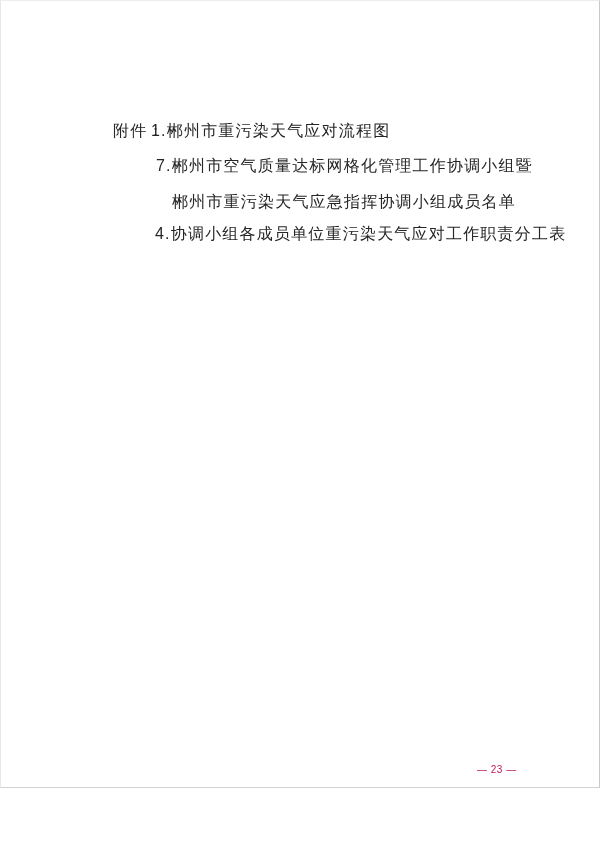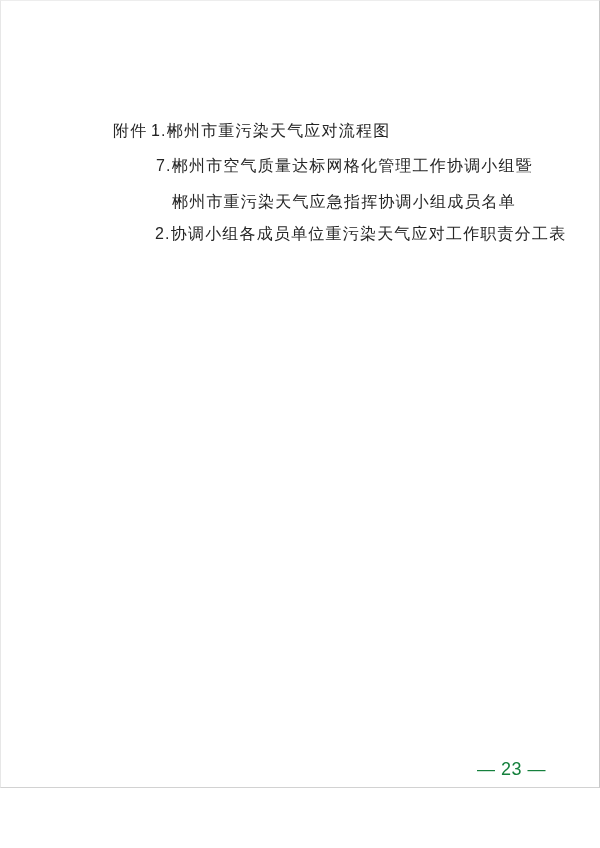--- a/index.html
+++ b/index.html
@@ -31,39 +31,39 @@
   }
   .attachment-label   { left: 112px; top: 120px; }
   .attach-item-1      { left: 150px; top: 120px; }
   .attach-item-2a     { left: 155px; top: 155px; }
   .attach-item-2b     { left: 171px; top: 191px; }
   .attach-item-3      { left: 154px; top: 223px; }
   .page-number {
     position: absolute;
     left: 476px;
     top: 760px;
-    font-size: 18px;
+    font-size: 10px;
     line-height: 17px;
     letter-spacing: 0.5px;
-    color: #15803d;
+    color: #be185d;
     white-space: nowrap;
   }
 </style>
 </head>
 <body>
 
 <div class="page">
 
   <div class="attachment-list">
     <span class="doc-line attachment-label">附件：</span>
 
     <span class="doc-line attach-item-1">1.郴州市重污染天气应对流程图</span>
 
     <span class="doc-line attach-item-2a">7.郴州市空气质量达标网格化管理工作协调小组暨</span>
 
     <span class="doc-line attach-item-2b">郴州市重污染天气应急指挥协调小组成员名单</span>
 
-    <span class="doc-line attach-item-3">2.协调小组各成员单位重污染天气应对工作职责分工表</span>
+    <span class="doc-line attach-item-3">4.协调小组各成员单位重污染天气应对工作职责分工表</span>
   </div>
 
   <div class="page-number">— 23 —</div>
 
 </div>
 
 </body></html>

